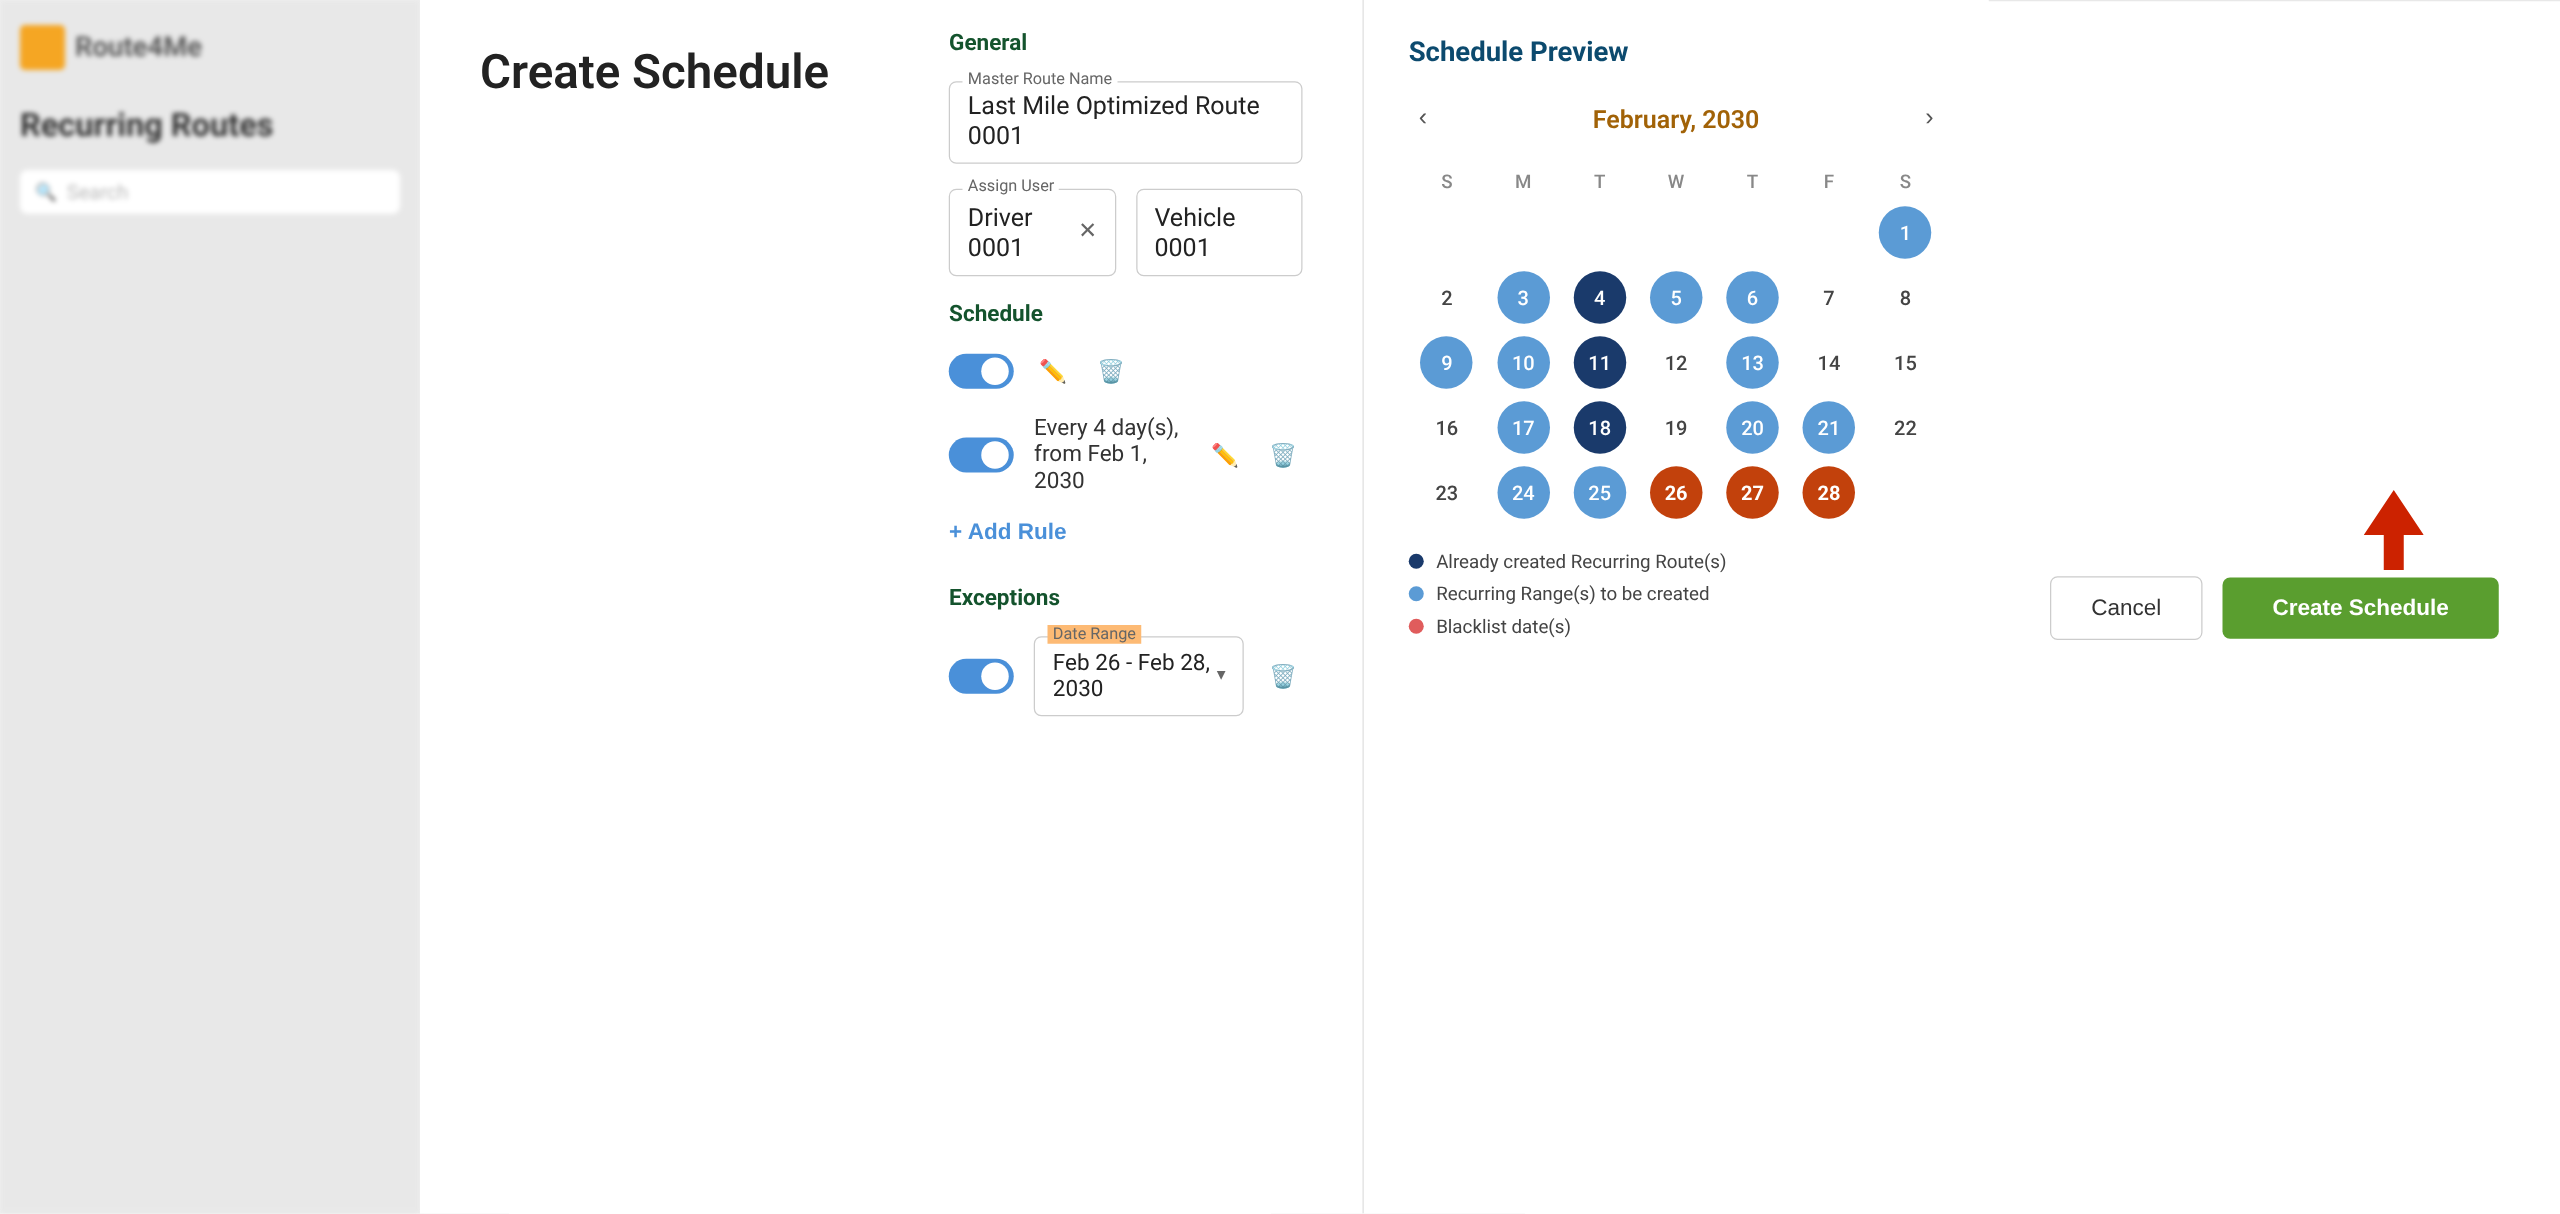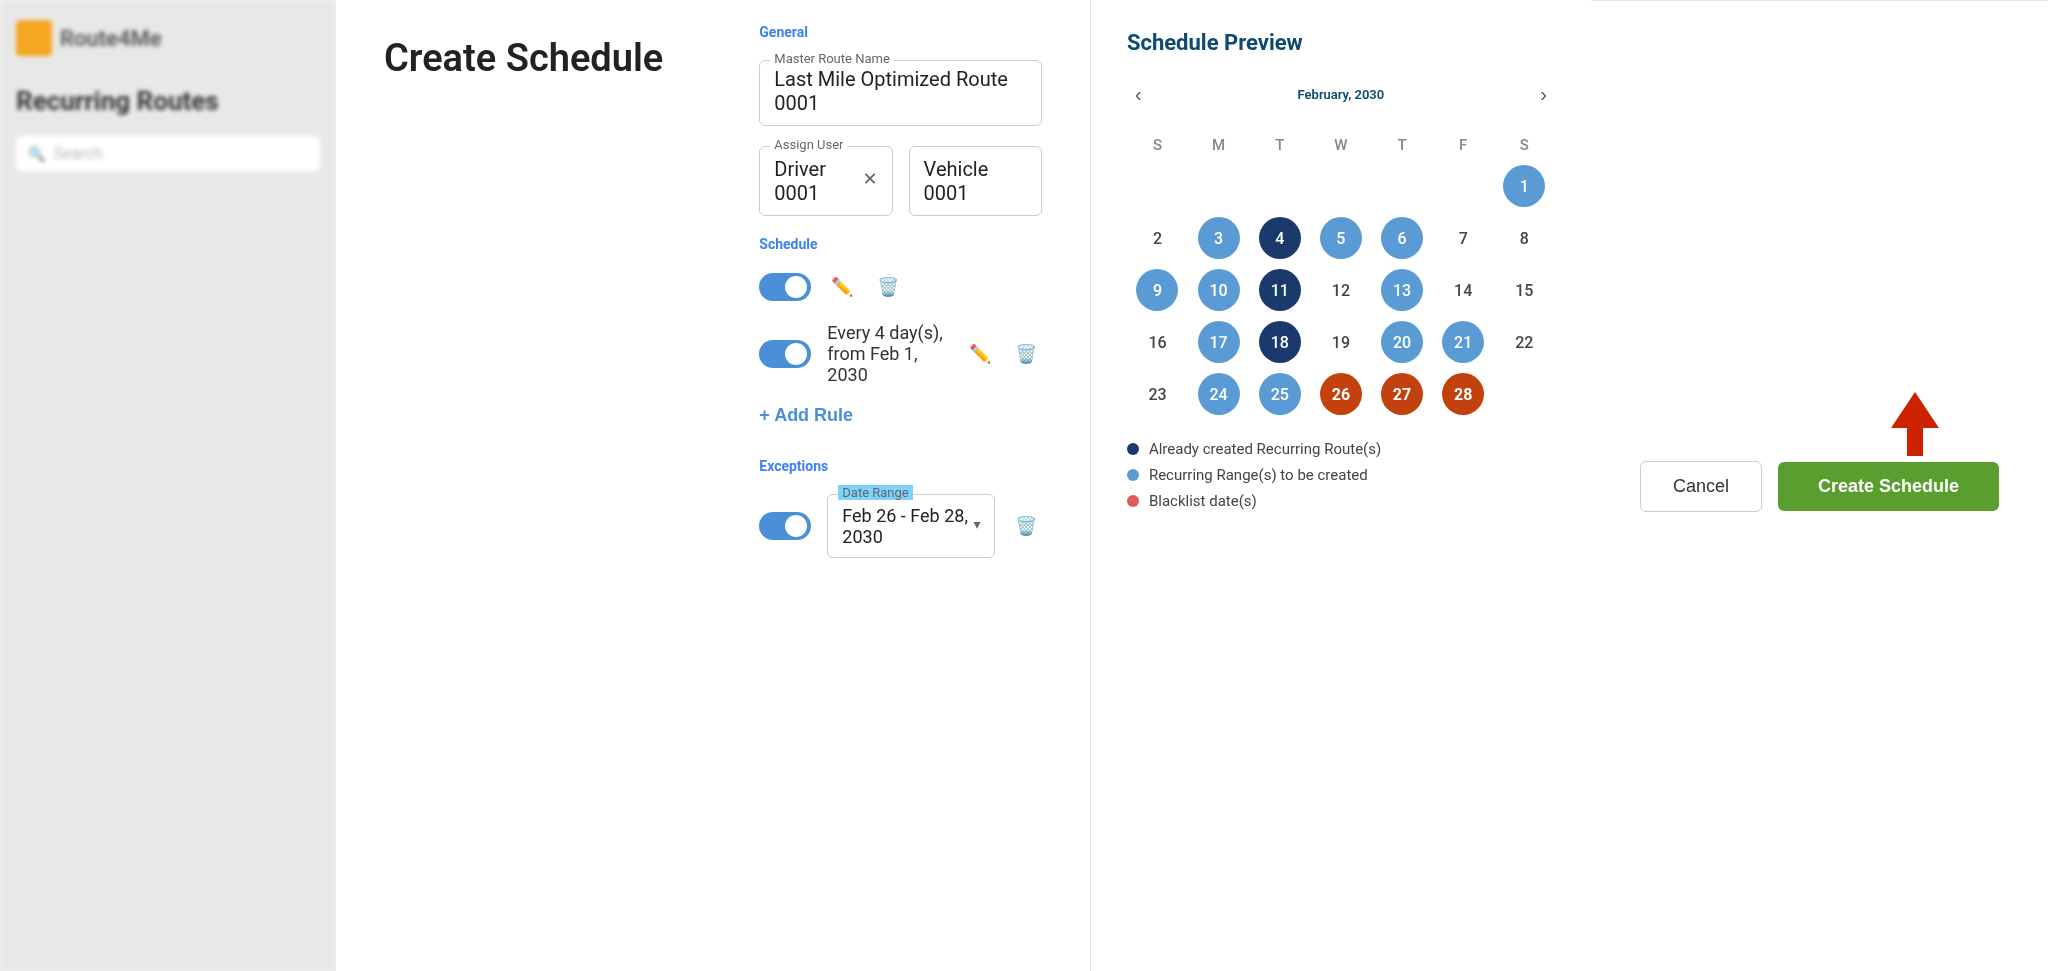--- a/index.html
+++ b/index.html
@@ -116,23 +116,23 @@
 
     
     .right-panel {
       width: 500px;
       padding: 30px 36px;
       flex-shrink: 0;
     }
 
     
     .section-title {
-      font-size: 14px;
+      font-size: 18px;
       font-weight: 700;
-      color: #3b82f6;
+      color: #14532d;
       margin-bottom: 20px;
     }
 
     
     .field-group {
       margin-bottom: 20px;
     }
 
     .field-wrapper {
       position: relative;
@@ -271,21 +271,21 @@
       flex: 1;
       display: flex;
       align-items: center;
       justify-content: space-between;
     }
 
     .date-range-label {
       position: absolute;
       top: -10px;
       left: 10px;
-      background: #7dd3fc;
+      background: #fdba74;
       padding: 0 4px;
       font-size: 13px;
       color: #666;
     }
 
     .date-range-value {
       font-size: 18px;
       color: #222;
       padding-top: 4px;
     }
@@ -317,23 +317,23 @@
     .calendar-nav-btn {
       background: none;
       border: none;
       cursor: pointer;
       font-size: 20px;
       color: #555;
       padding: 4px 8px;
     }
 
     .calendar-month {
-      font-size: 13px;
+      font-size: 20px;
       font-weight: 600;
-      color: #0c4a6e;
+      color: #a16207;
     }
 
     .calendar-grid {
       width: 100%;
       border-collapse: collapse;
     }
 
     .calendar-grid th {
       text-align: center;
       font-size: 15px;

